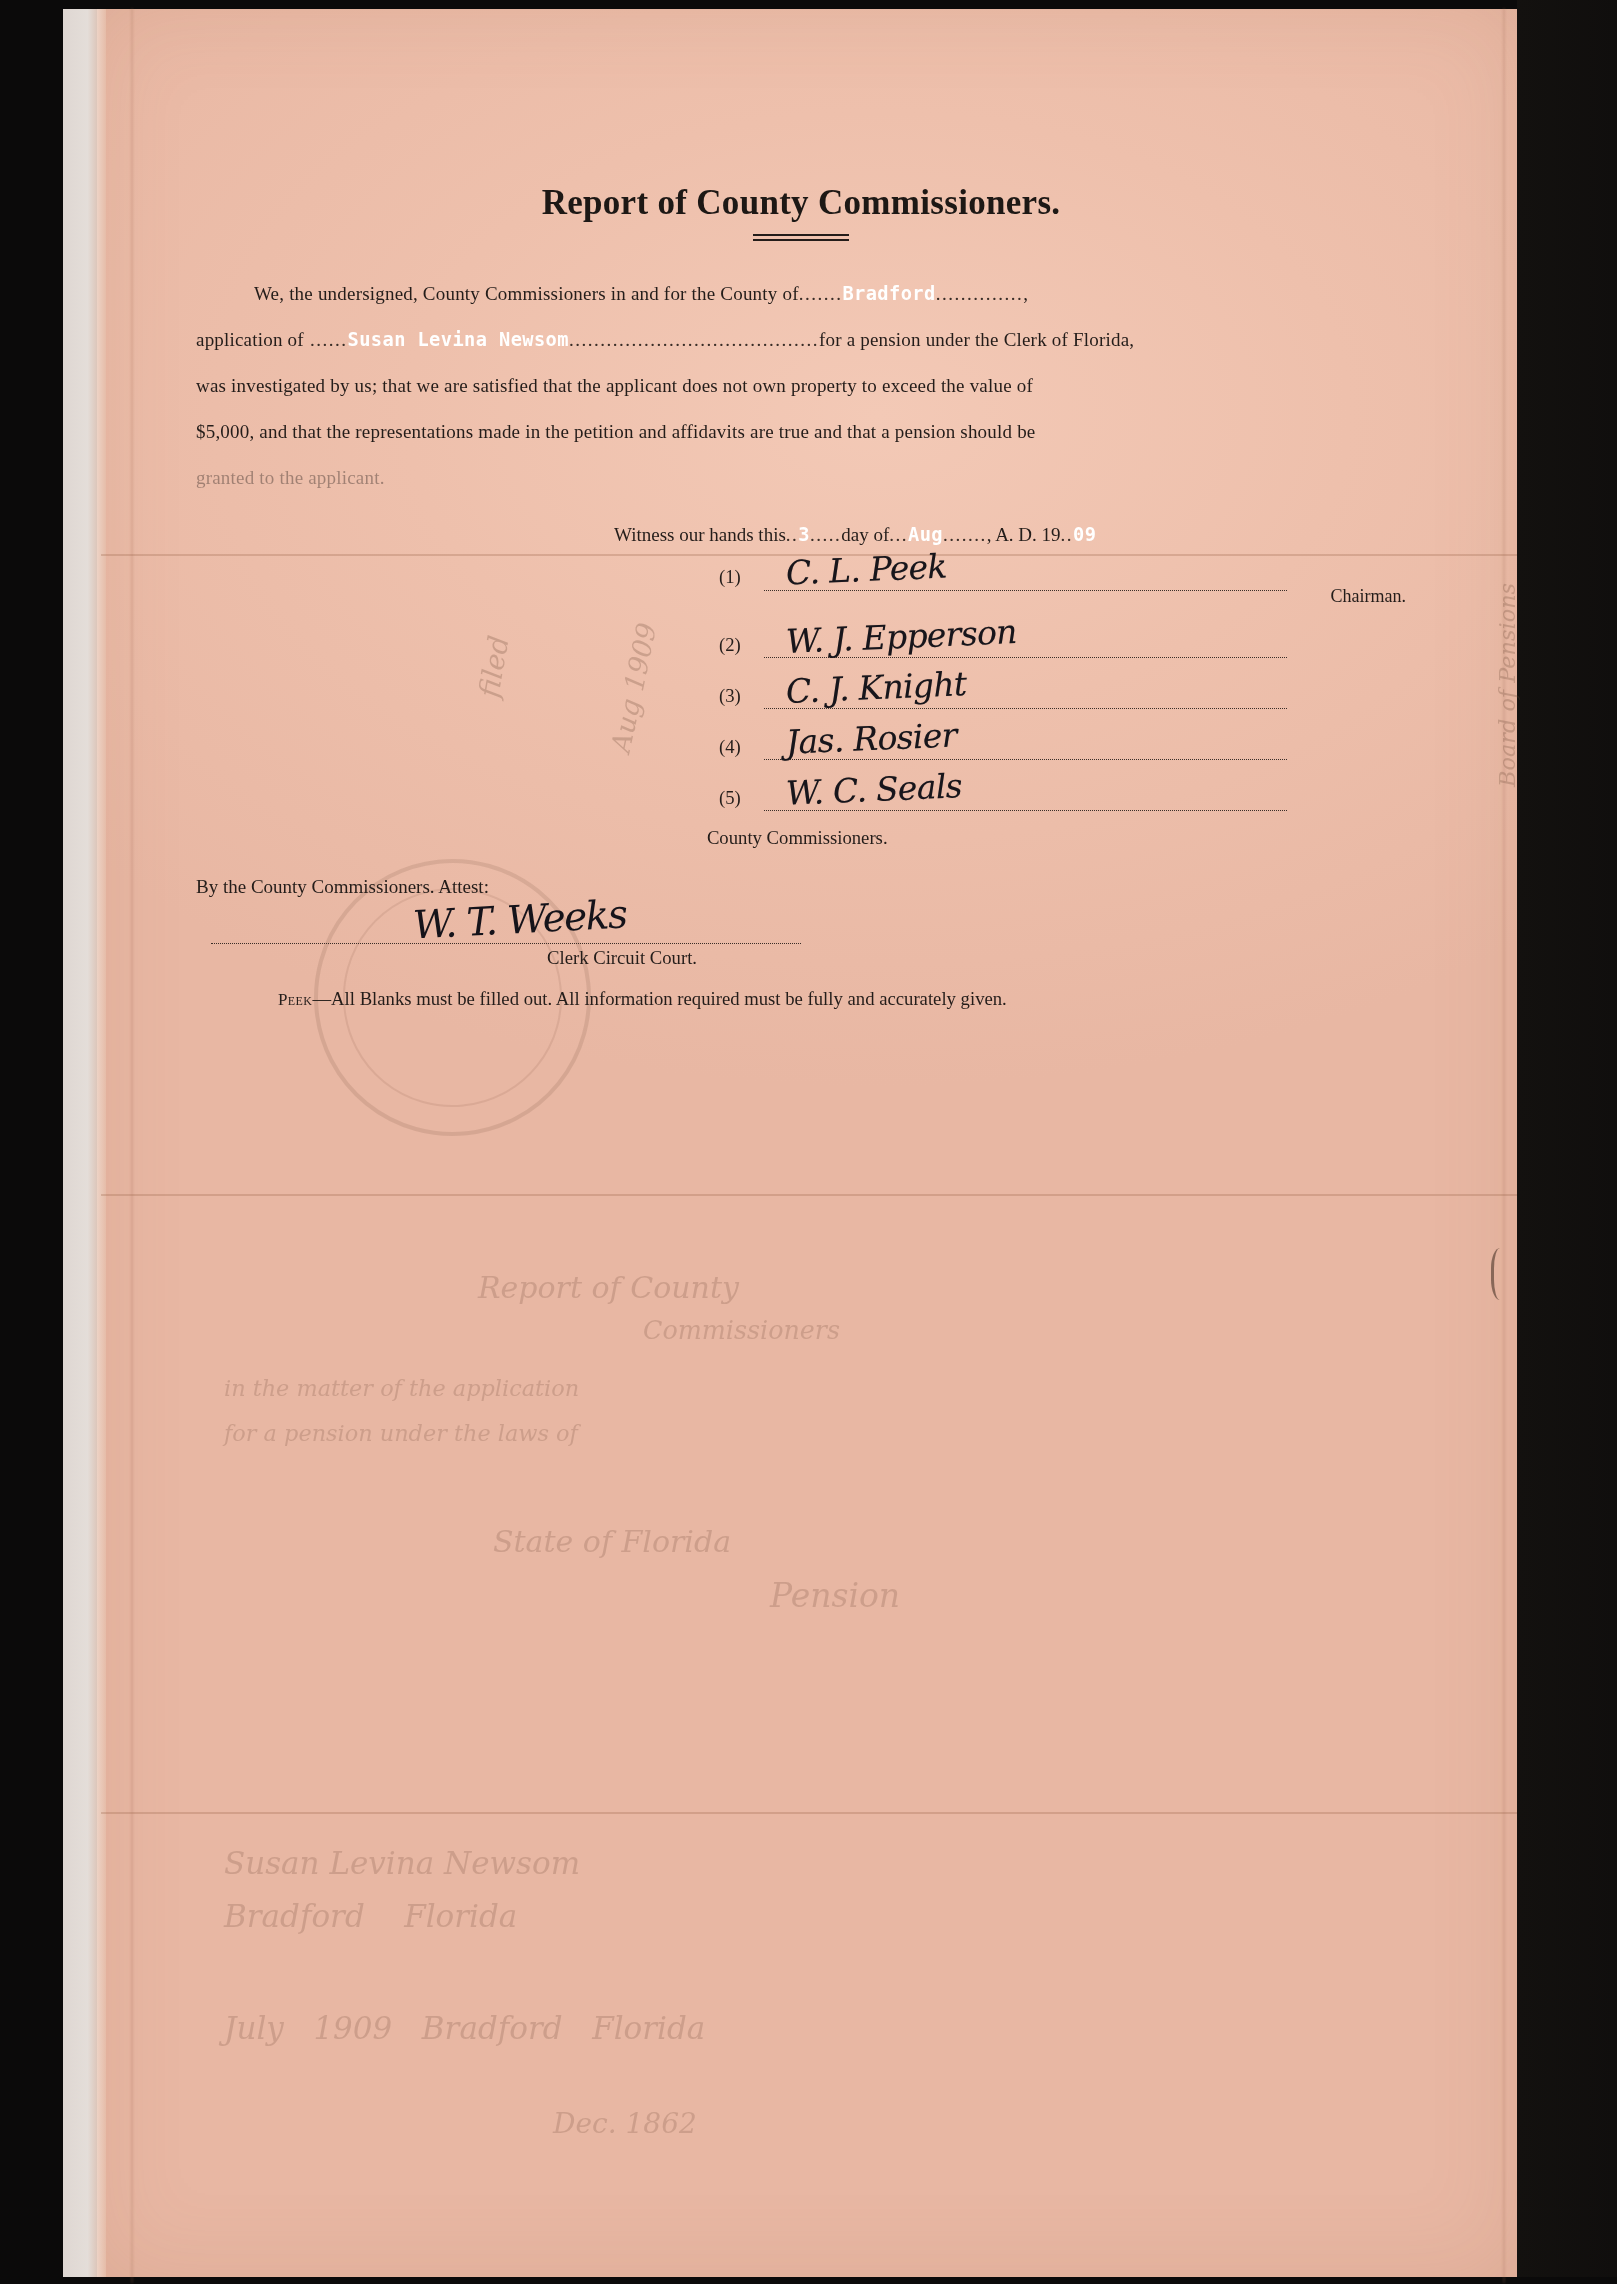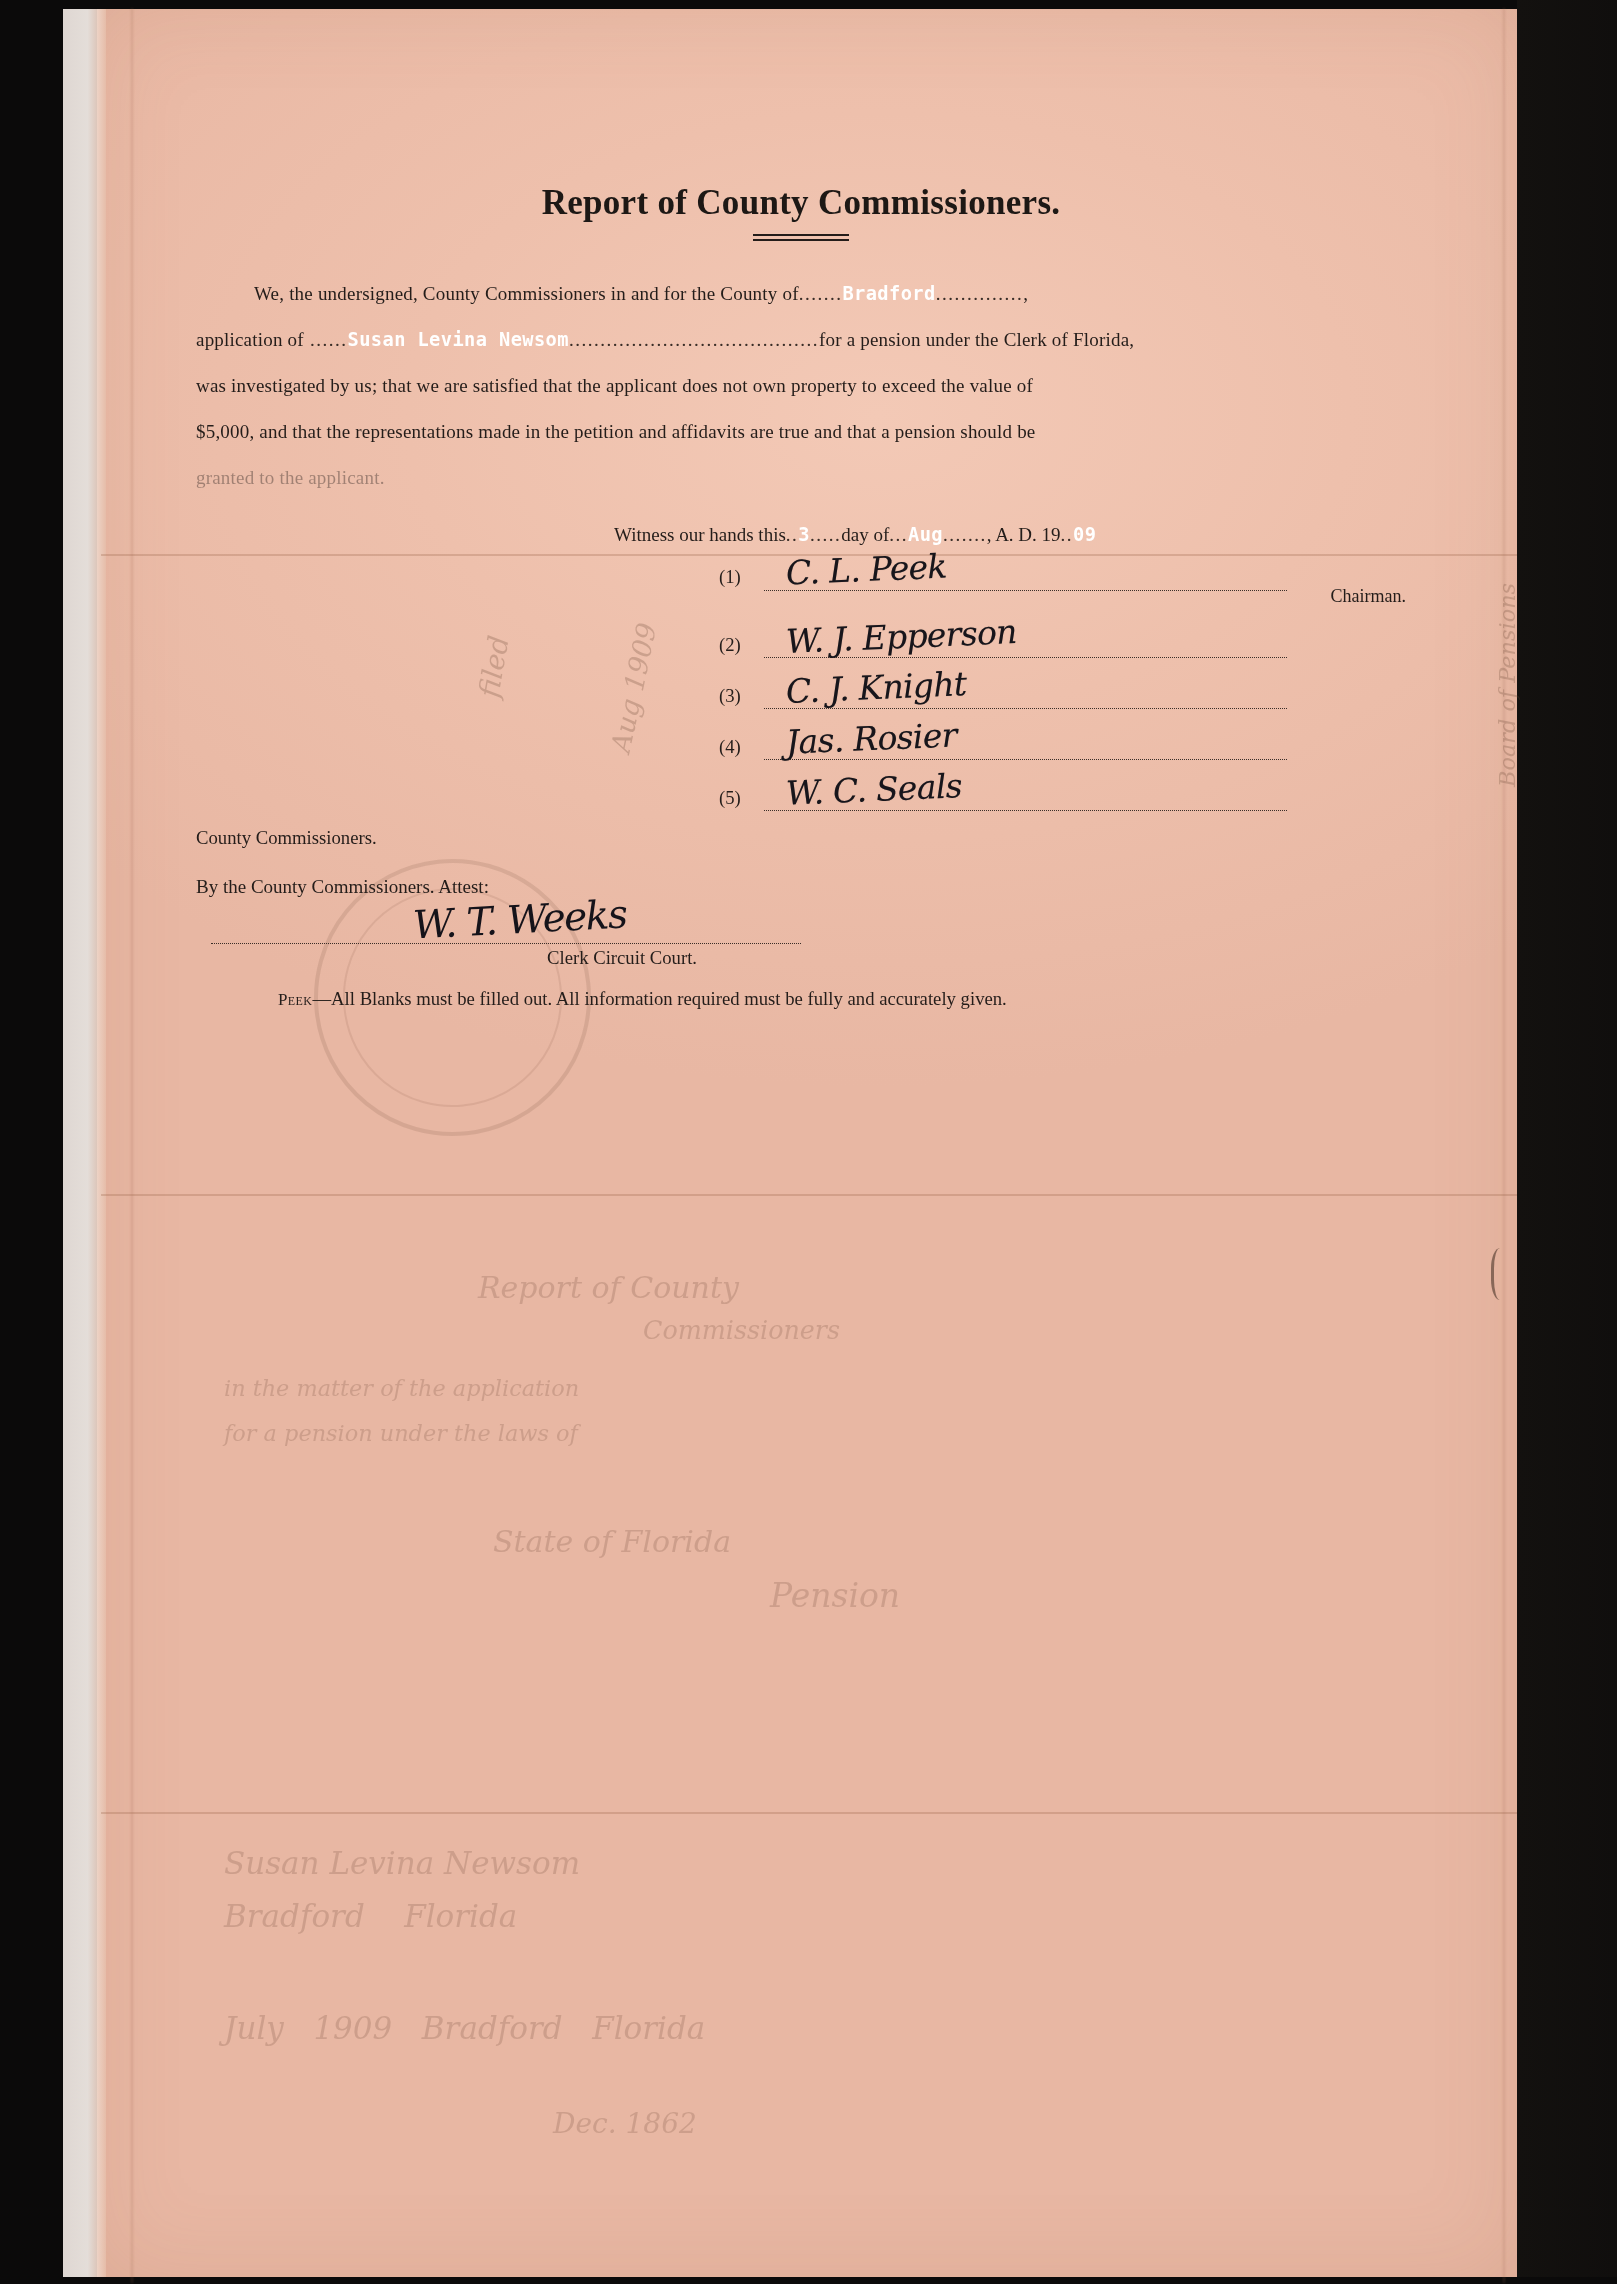--- a/index.html
+++ b/index.html
@@ -206,21 +206,21 @@
     white-space: nowrap;
   }
   .sig-caption {
     position: absolute;
     right: 0;
     top: 33px;
     font-size: 18px;
     color: #241d1a;
   }
   .commissioners-caption {
-    text-align: left;
+    text-align: center;
     font-size: 18.7px;
     padding-right: 7.5px;
     margin-top: 3px;
     color: #241d1a;
   }
   .attest-row {
     margin-top: 27px;
     font-size: 19px;
     color: #241d1a;
   }

